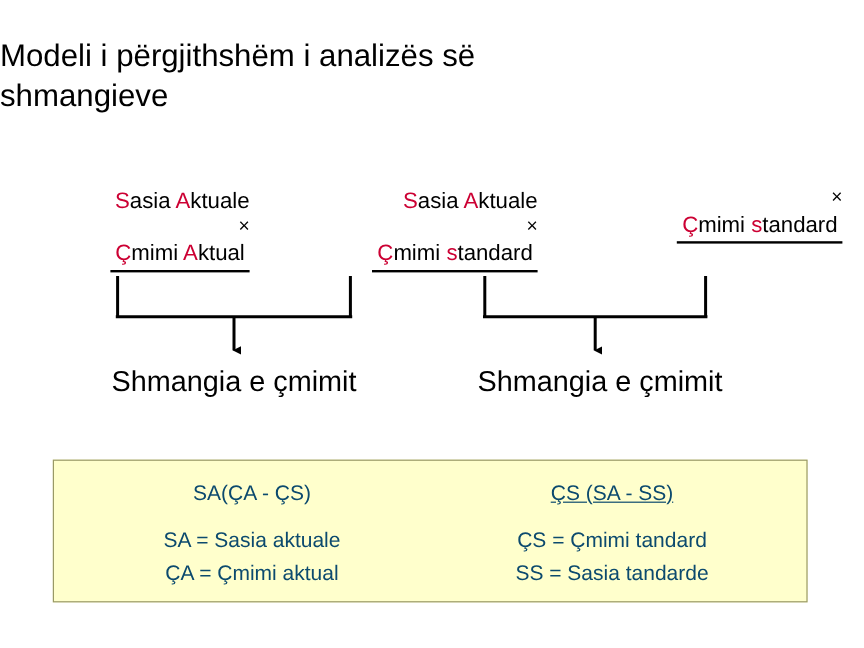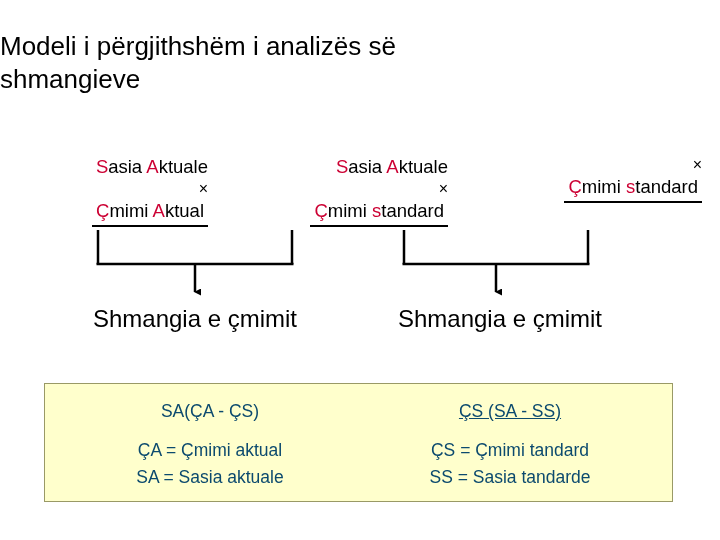--- a/index.html
+++ b/index.html
@@ -160,20 +160,20 @@
 
 <div class="result" id="result-price">Shmangia e çmimit</div>
 <div class="result" id="result-quantity">Shmangia e çmimit</div>
 
 <div id="legend-box"></div>
 
 <div class="legend-col" id="legend-left-top">SA(ÇA - ÇS)</div>
 <div class="legend-col" id="legend-right-top">ÇS (SA - SS)</div>
 
 <div class="legend-col" id="legend-left-body">
+  <span class="row">SA = Sasia aktuale</span>
   <span class="row">ÇA = Çmimi aktual</span>
-  <span class="row">SA = Sasia aktuale</span>
 </div>
 
 <div class="legend-col" id="legend-right-body">
   <span class="row">ÇS = Çmimi tandard</span>
   <span class="row">SS = Sasia tandarde</span>
 </div>
 
 </body></html>

